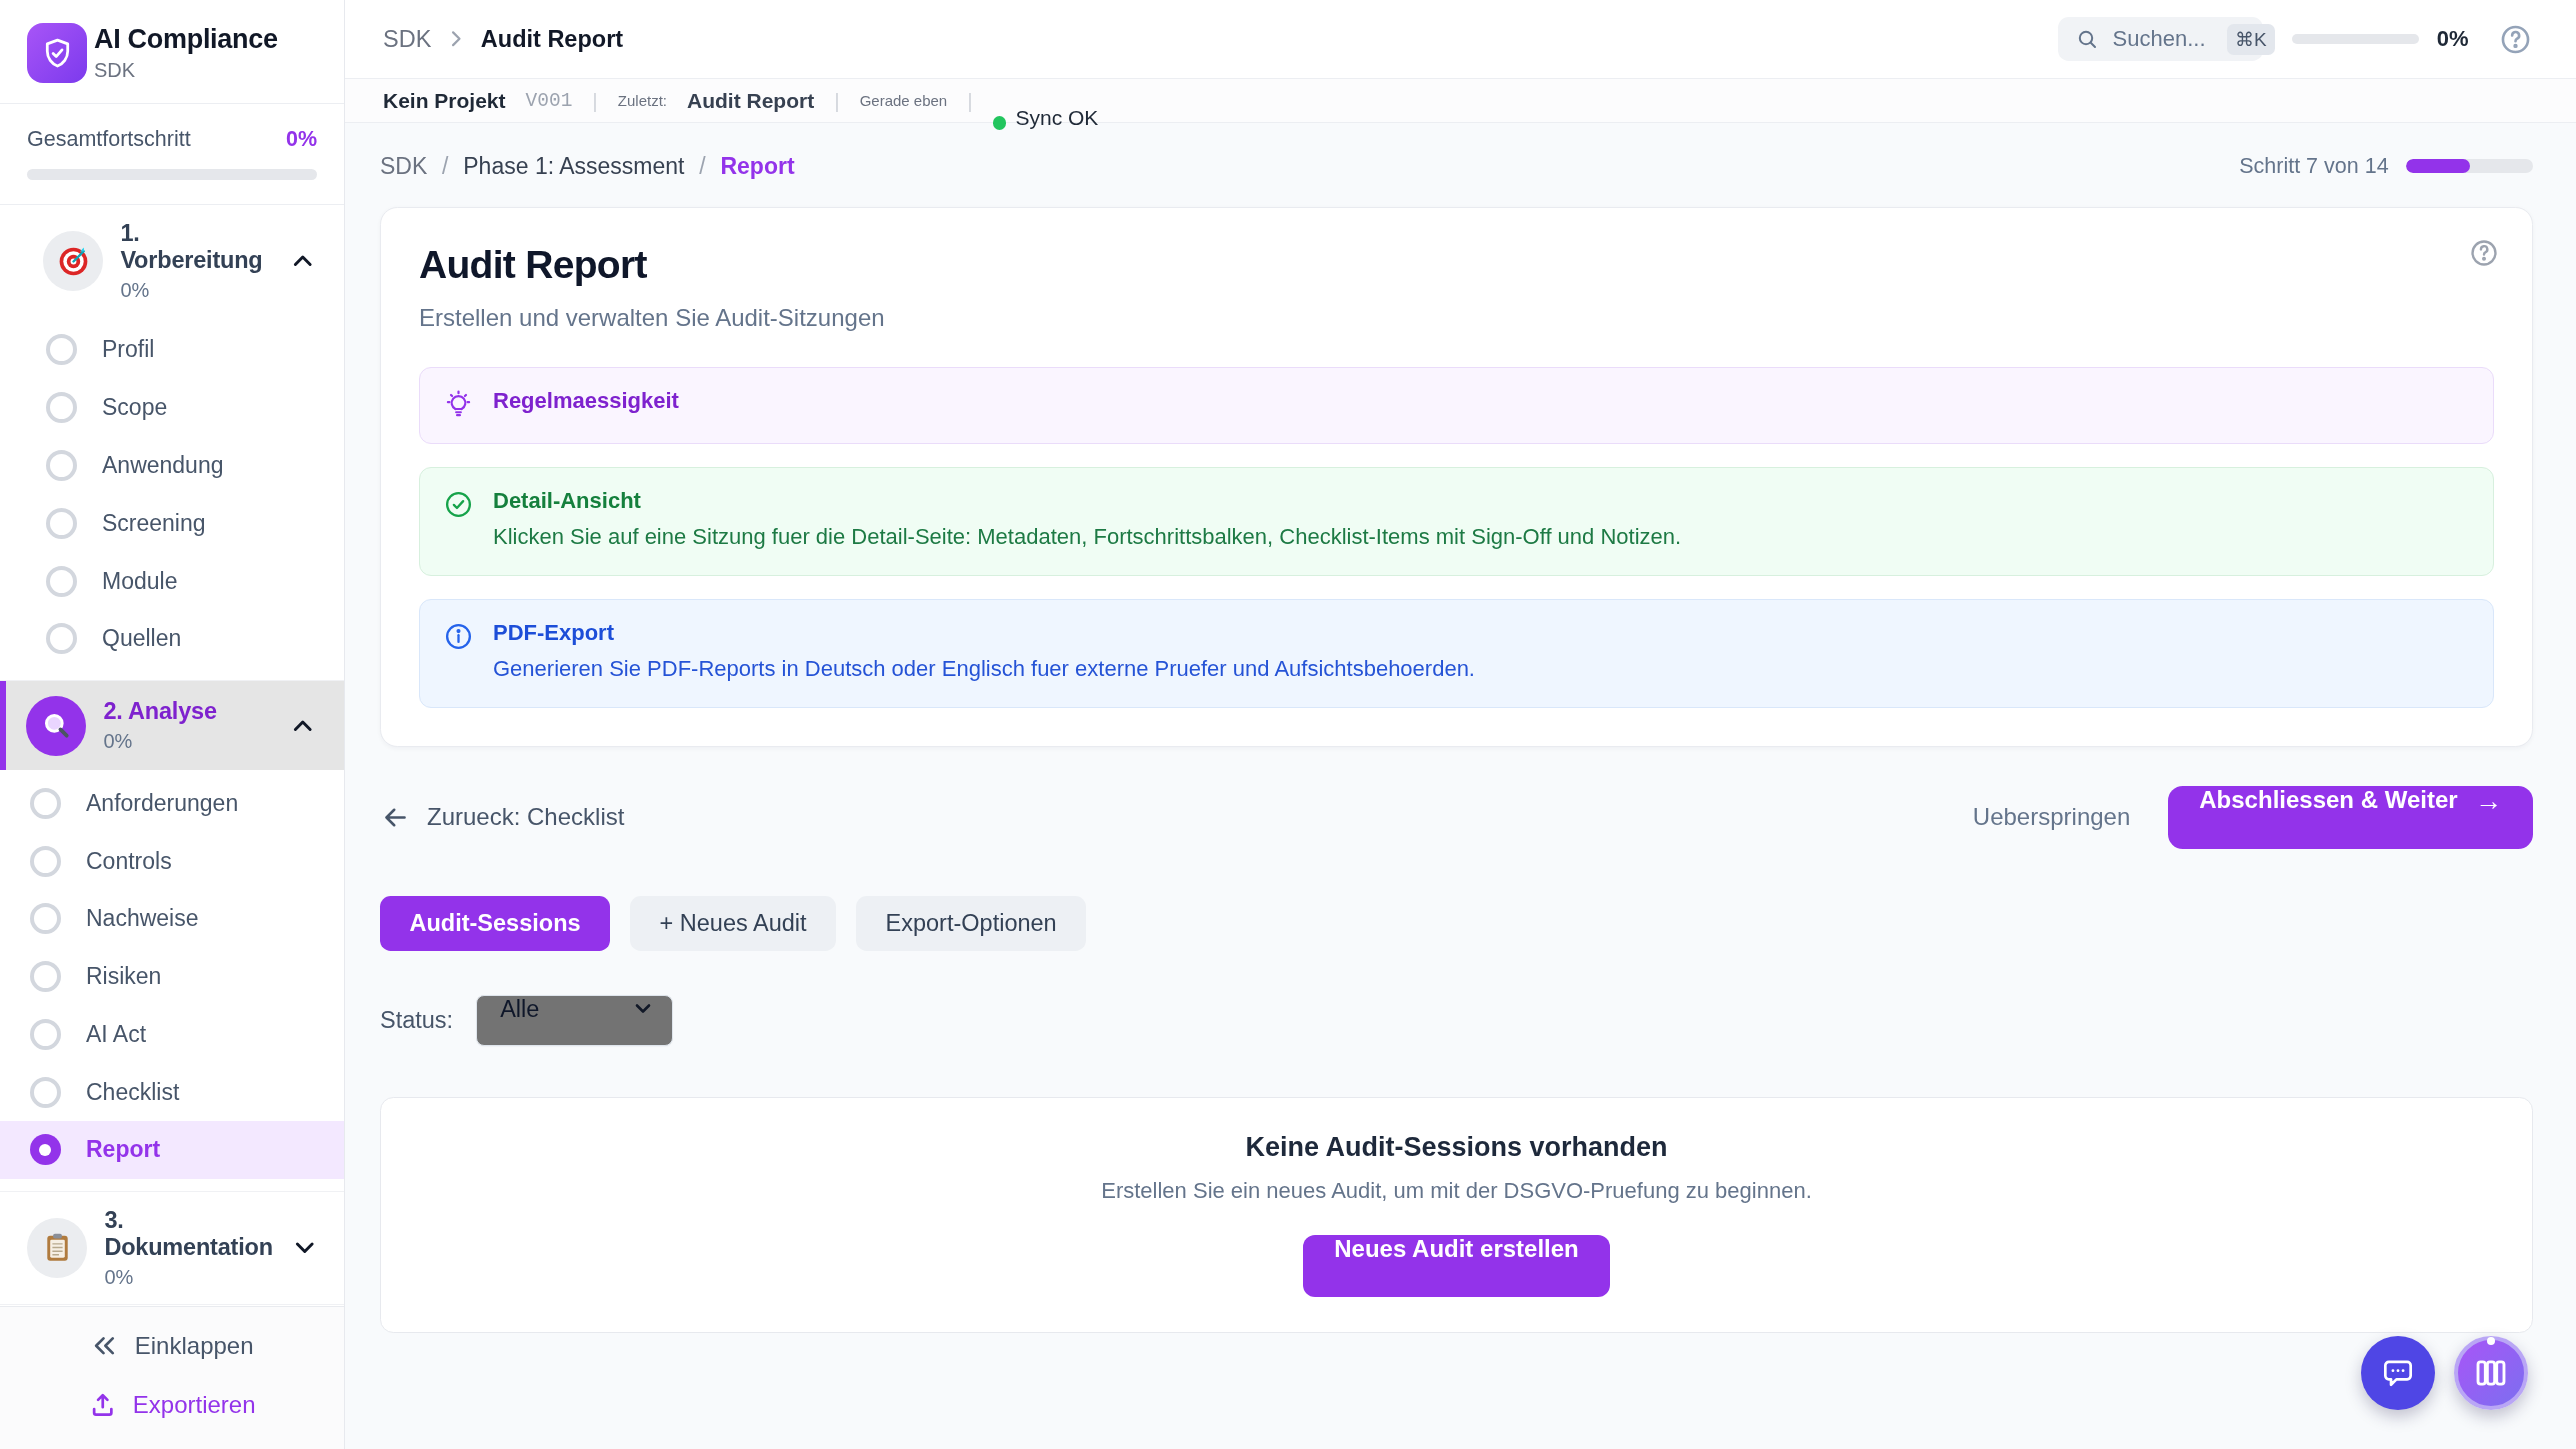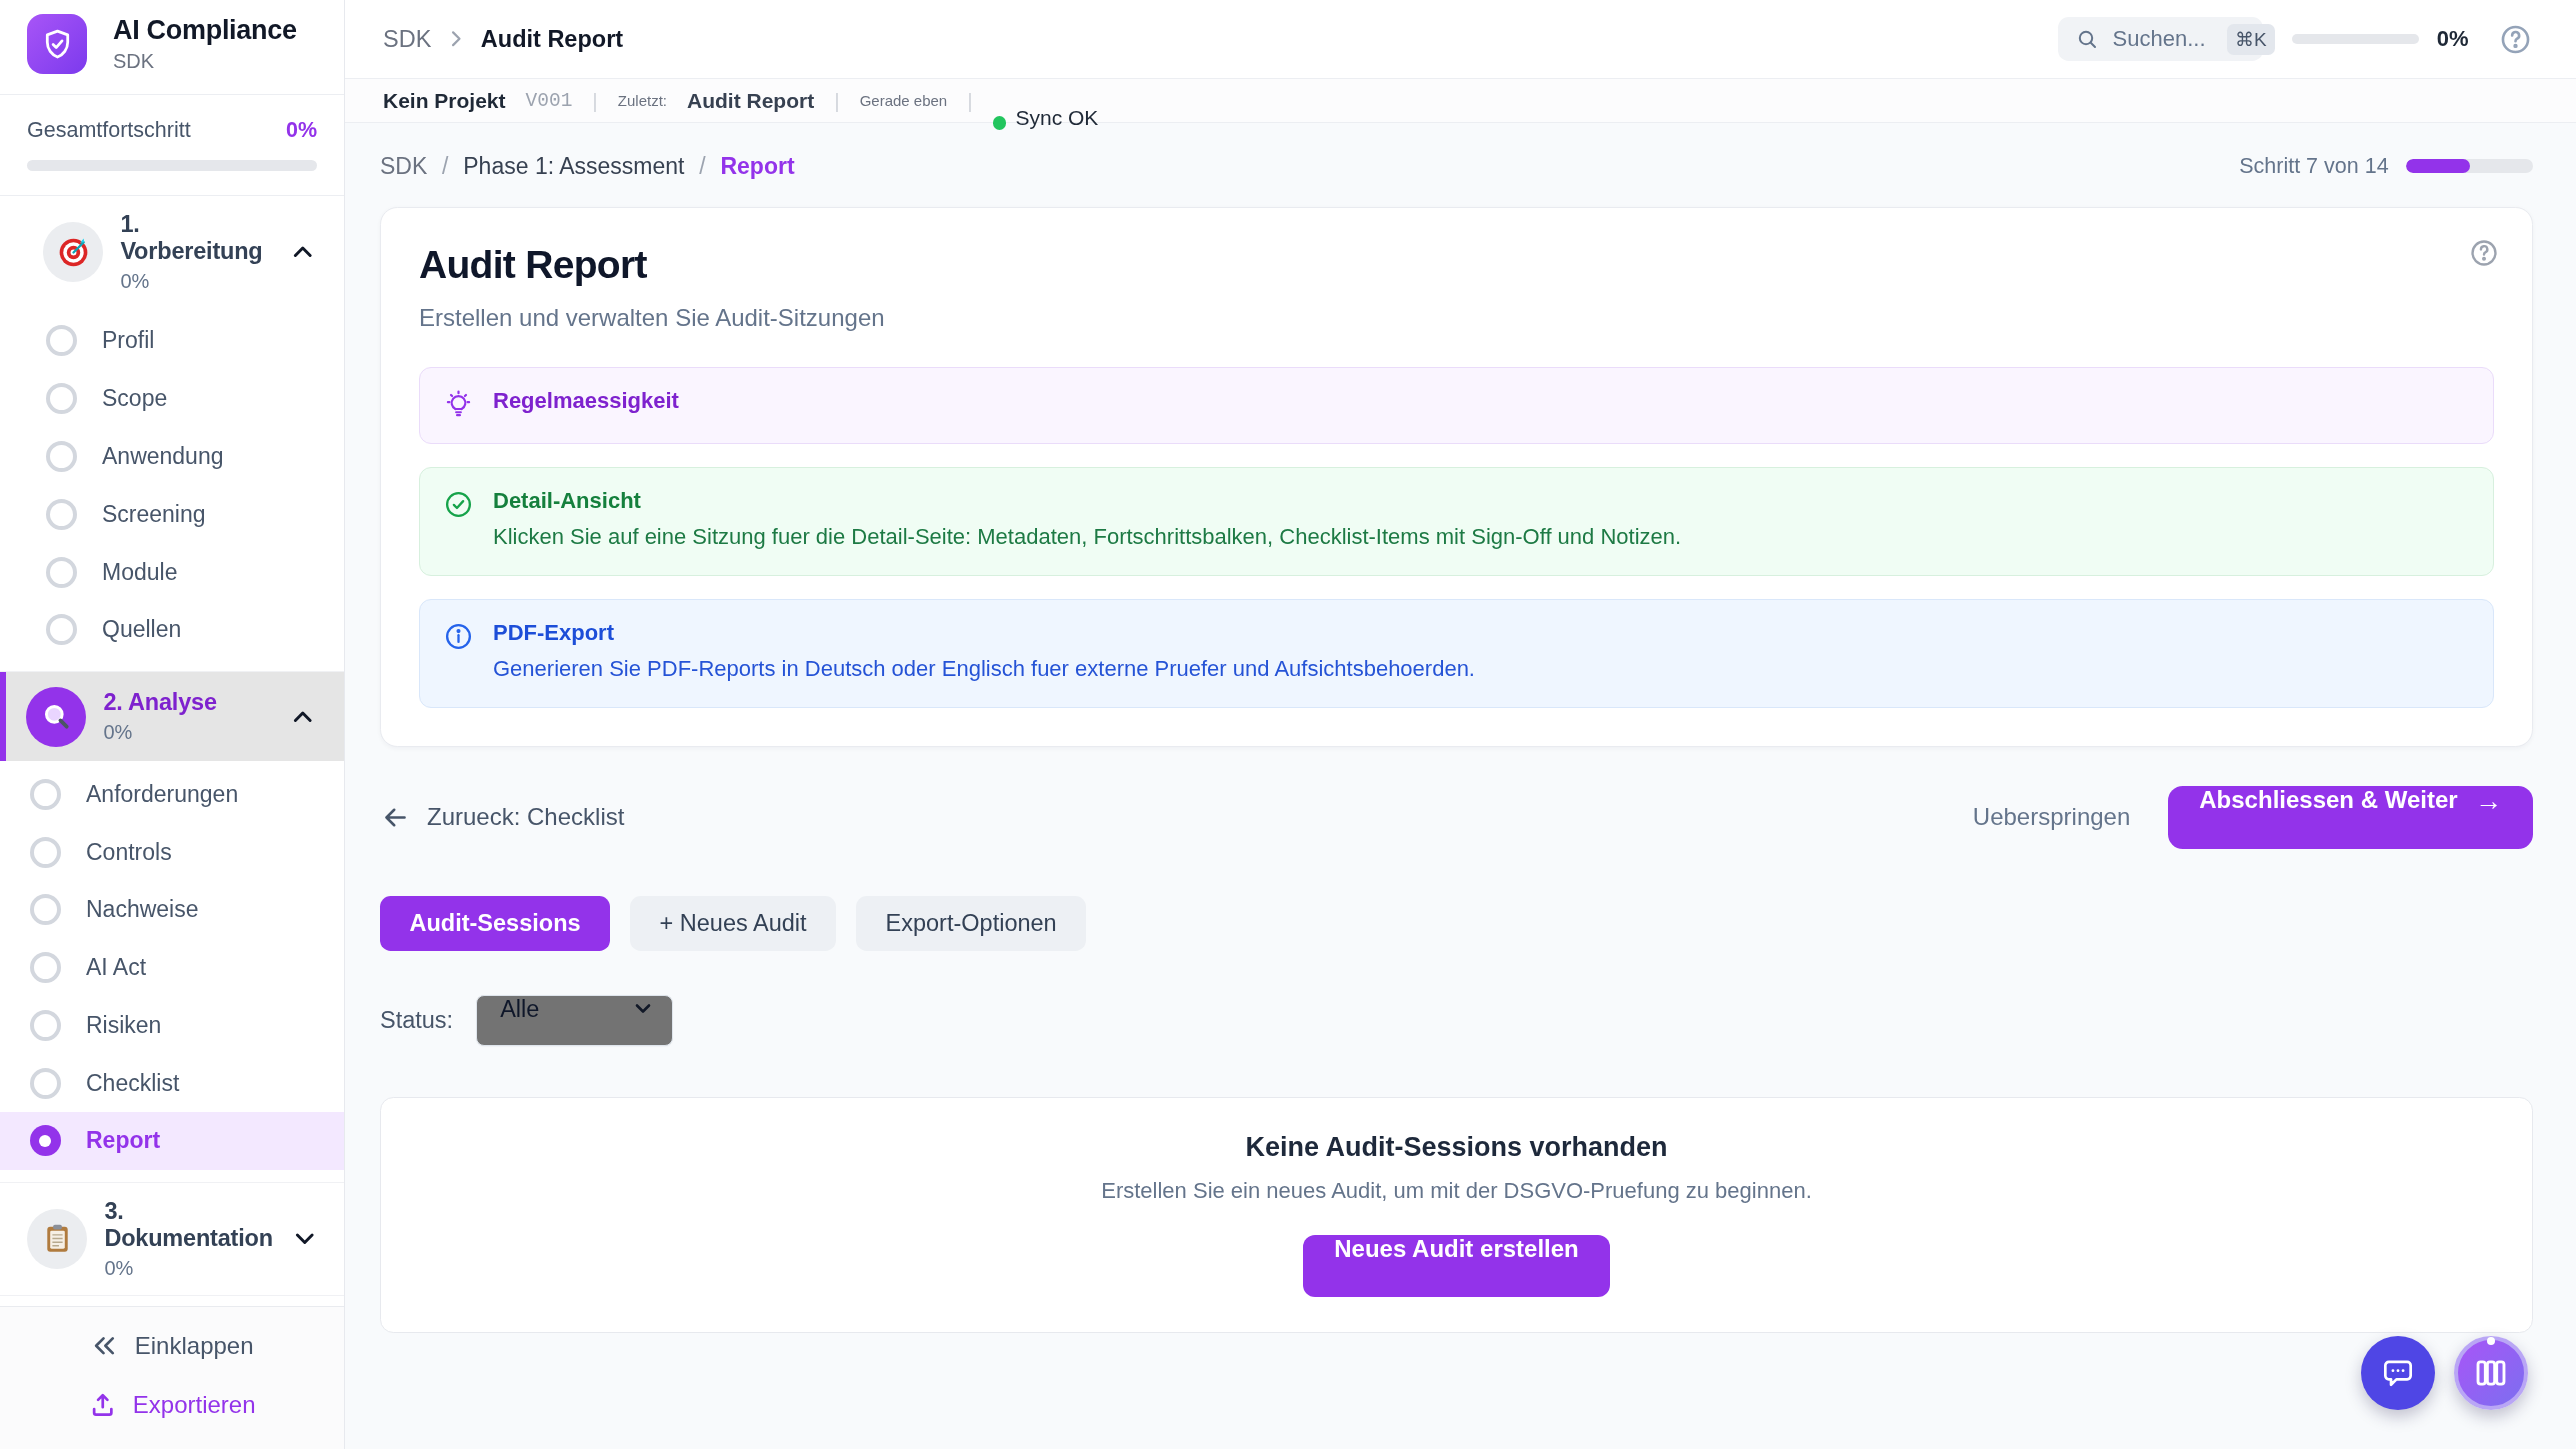--- a/index.html
+++ b/index.html
@@ -3,21 +3,21 @@
 <meta charset="utf-8">
 <style>
   * { margin:0; padding:0; box-sizing:border-box; }
   html,body { width:2576px; height:1449px; overflow:hidden; background:#fff;
     font-family:"Liberation Sans", sans-serif; color:#0f172a; }
   .app { display:flex; width:2576px; height:1449px; }
 
   
   .sidebar { width:345px; min-width:345px; height:100%; background:#fff;
     border-right:1.3px solid #e7e9ee; display:flex; flex-direction:column; }
-  .brand { display:flex; align-items:center; gap:26px; padding:14px 27px 20px 27px;
+  .brand { display:flex; align-items:center; gap:7px; padding:23px 27px 20px 27px;
     border-bottom:1.3px solid #eceef2; }
   .logo { width:60px; height:60px; border-radius:16px; flex:0 0 auto;
     background:linear-gradient(135deg,#a855f7 0%,#7c3aed 100%);
     display:flex; align-items:center; justify-content:center; }
   .logo svg { width:35px; height:35px; }
   .brand-name { font-size:27px; font-weight:bold; color:#111827; letter-spacing:-0.3px; }
   .brand-sub { font-size:20px; color:#6b7280; margin-top:4px; }
   .overall { padding:23px 27px 24px 27px; border-bottom:1.3px solid #eceef2; }
   .overall-row { display:flex; justify-content:space-between; align-items:center; }
   .overall-label { font-size:21.5px; color:#475569; }
@@ -257,25 +257,25 @@
           <li class="item">
               <span class="radio"></span>
               <span class="item-label">Controls</span>
             </li>
           <li class="item">
               <span class="radio"></span>
               <span class="item-label">Nachweise</span>
             </li>
           <li class="item">
               <span class="radio"></span>
+              <span class="item-label">Risiken</span>
+            </li>
+          <li class="item">
+              <span class="radio"></span>
               <span class="item-label">AI Act</span>
-            </li>
-          <li class="item">
-              <span class="radio"></span>
-              <span class="item-label">Risiken</span>
             </li>
           <li class="item">
               <span class="radio"></span>
               <span class="item-label">Checklist</span>
             </li>
           <li class="item active">
               <span class="radio done"></span>
               <span class="item-label">Report</span>
             </li>
         </ul>

